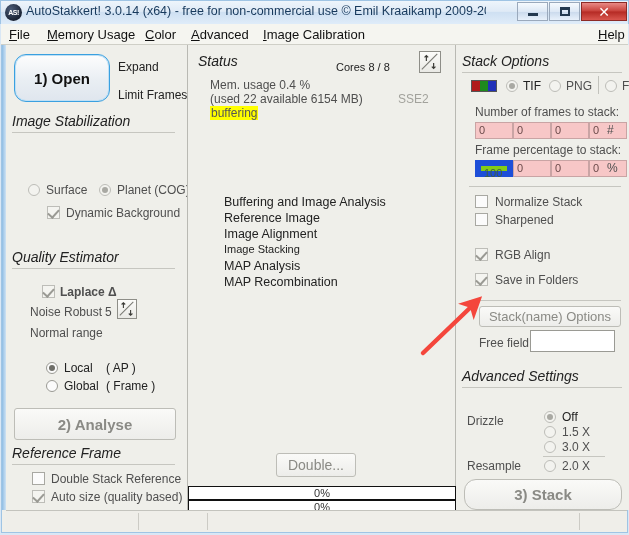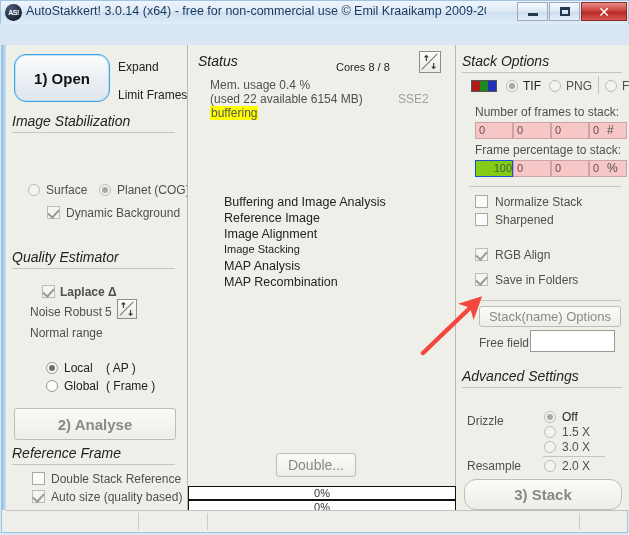--- a/index.html
+++ b/index.html
@@ -114,21 +114,21 @@
     background:linear-gradient(to bottom,#fdfdfd,#e9eef3 55%,#dfe6ee);
     color:#111;box-shadow:0 0 0 1px #bfe0f5 inset;
   }
 
   .numfield{
     position:absolute;box-sizing:border-box;
     border:1px solid #c9a4a4;background:#f7c7c7;
     font-size:11px;color:#6b4a4a;
     padding:1px 0 0 3px;
   }
-  .numfield.green{border:1px solid #1d4ed8;background:#84cc16;color:#3f5f3f;text-align:right;}
+  .numfield.green{border:6px solid #1d4ed8;background:#84cc16;color:#3f5f3f;}
   .textfield{
     position:absolute;box-sizing:border-box;
     border:1px solid #9a9a94;background:#ffffff;
   }
 
   
   .spinner{
     position:absolute;box-sizing:border-box;
     border:1px solid #8e8e88;background:linear-gradient(to bottom,#fcfcfa,#e9e9e5);
   }
@@ -182,20 +182,28 @@
     <div id="title-text">AutoStakkert! 3.0.14 (x64) - free for non-commercial use © Emil Kraaikamp 2009-20...</div>
     <div class="wbtn" id="btn-min">
       <div class="min-glyph"></div>
     </div>
     <div class="wbtn" id="btn-max">
       <div class="max-glyph"></div>
     </div>
     <div class="wbtn" id="btn-close">✕</div>
   </div>
 
+  <div id="menubar">
+    <div class="menu-item" style="left:8px"><u>F</u><span>ile</span></div>
+    <div class="menu-item" style="left:46px"><u>M</u>emory Usage</div>
+    <div class="menu-item" style="left:144px"><u>C</u>olor</div>
+    <div class="menu-item" style="left:190px"><u>A</u>dvanced</div>
+    <div class="menu-item" style="left:262px"><u>I</u>mage Calibration</div>
+    <div class="menu-item" style="left:597px"><u>H</u>elp</div>
+  </div>
 
   <div id="client">
     <div id="left-strip"></div>
 
     <div id="left-panel">
 
       <div class="btn primary big" style="left:12px;top:9px;width:96px;height:48px;">1) Open</div>
 
       <div class="lbl dark" style="left:116px;top:15px;">Expand</div>
       <div class="lbl dark" style="left:116px;top:43px;">Limit Frames</div>

